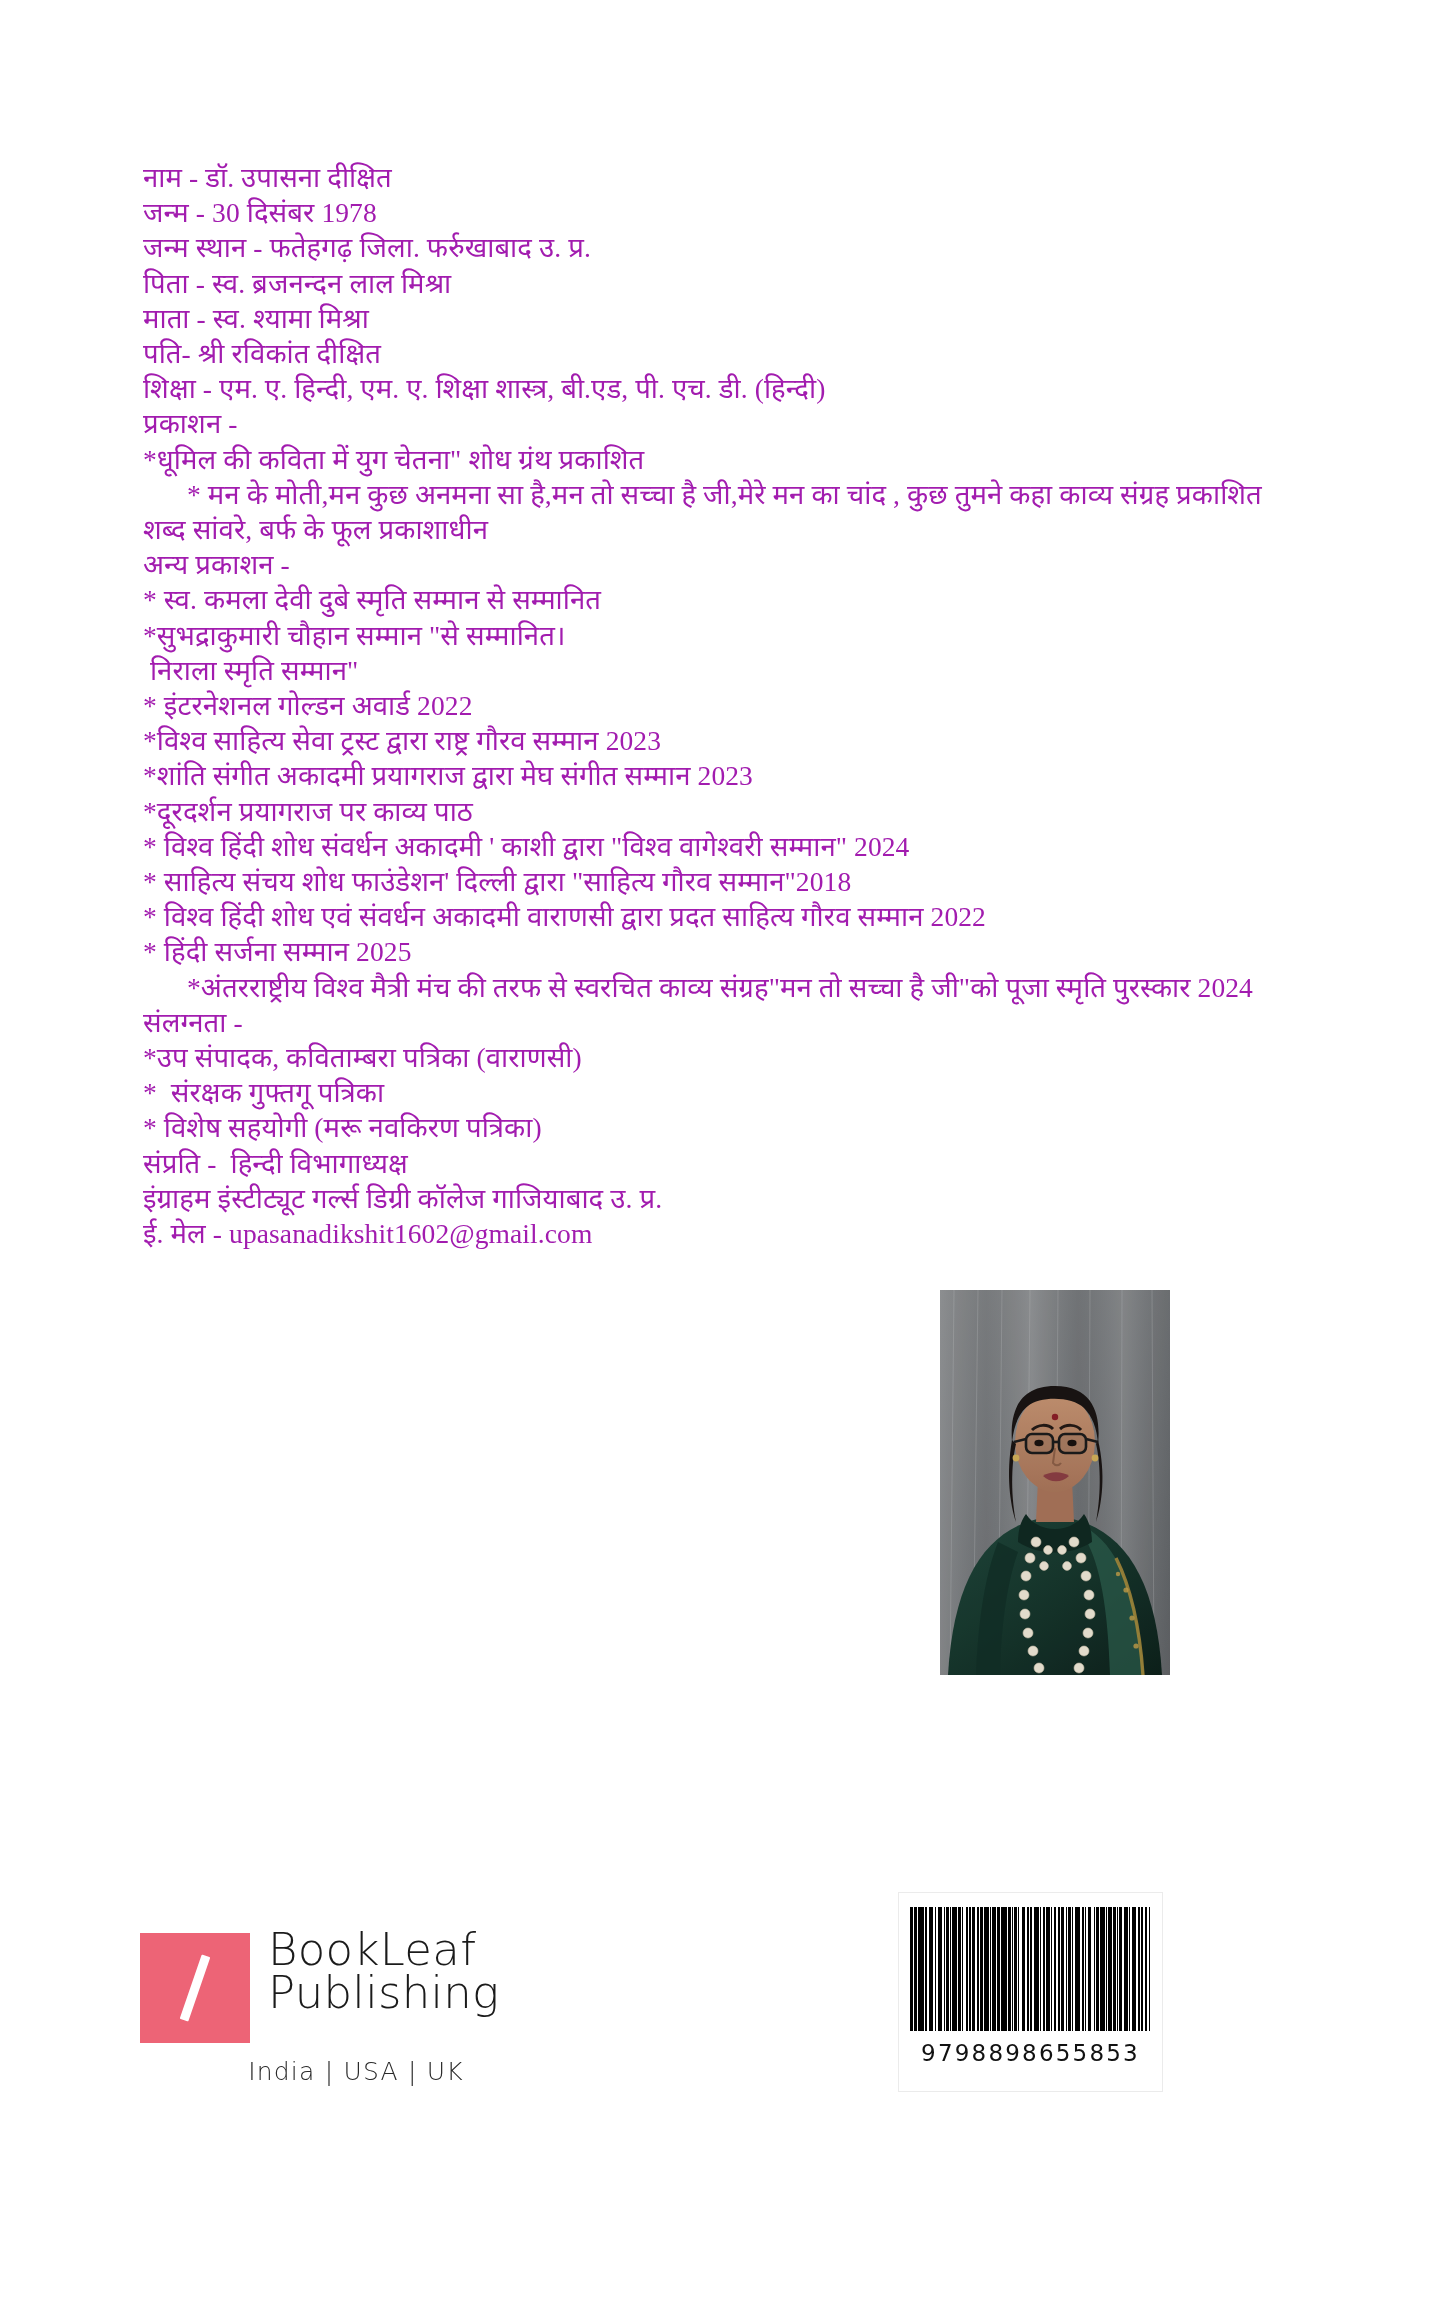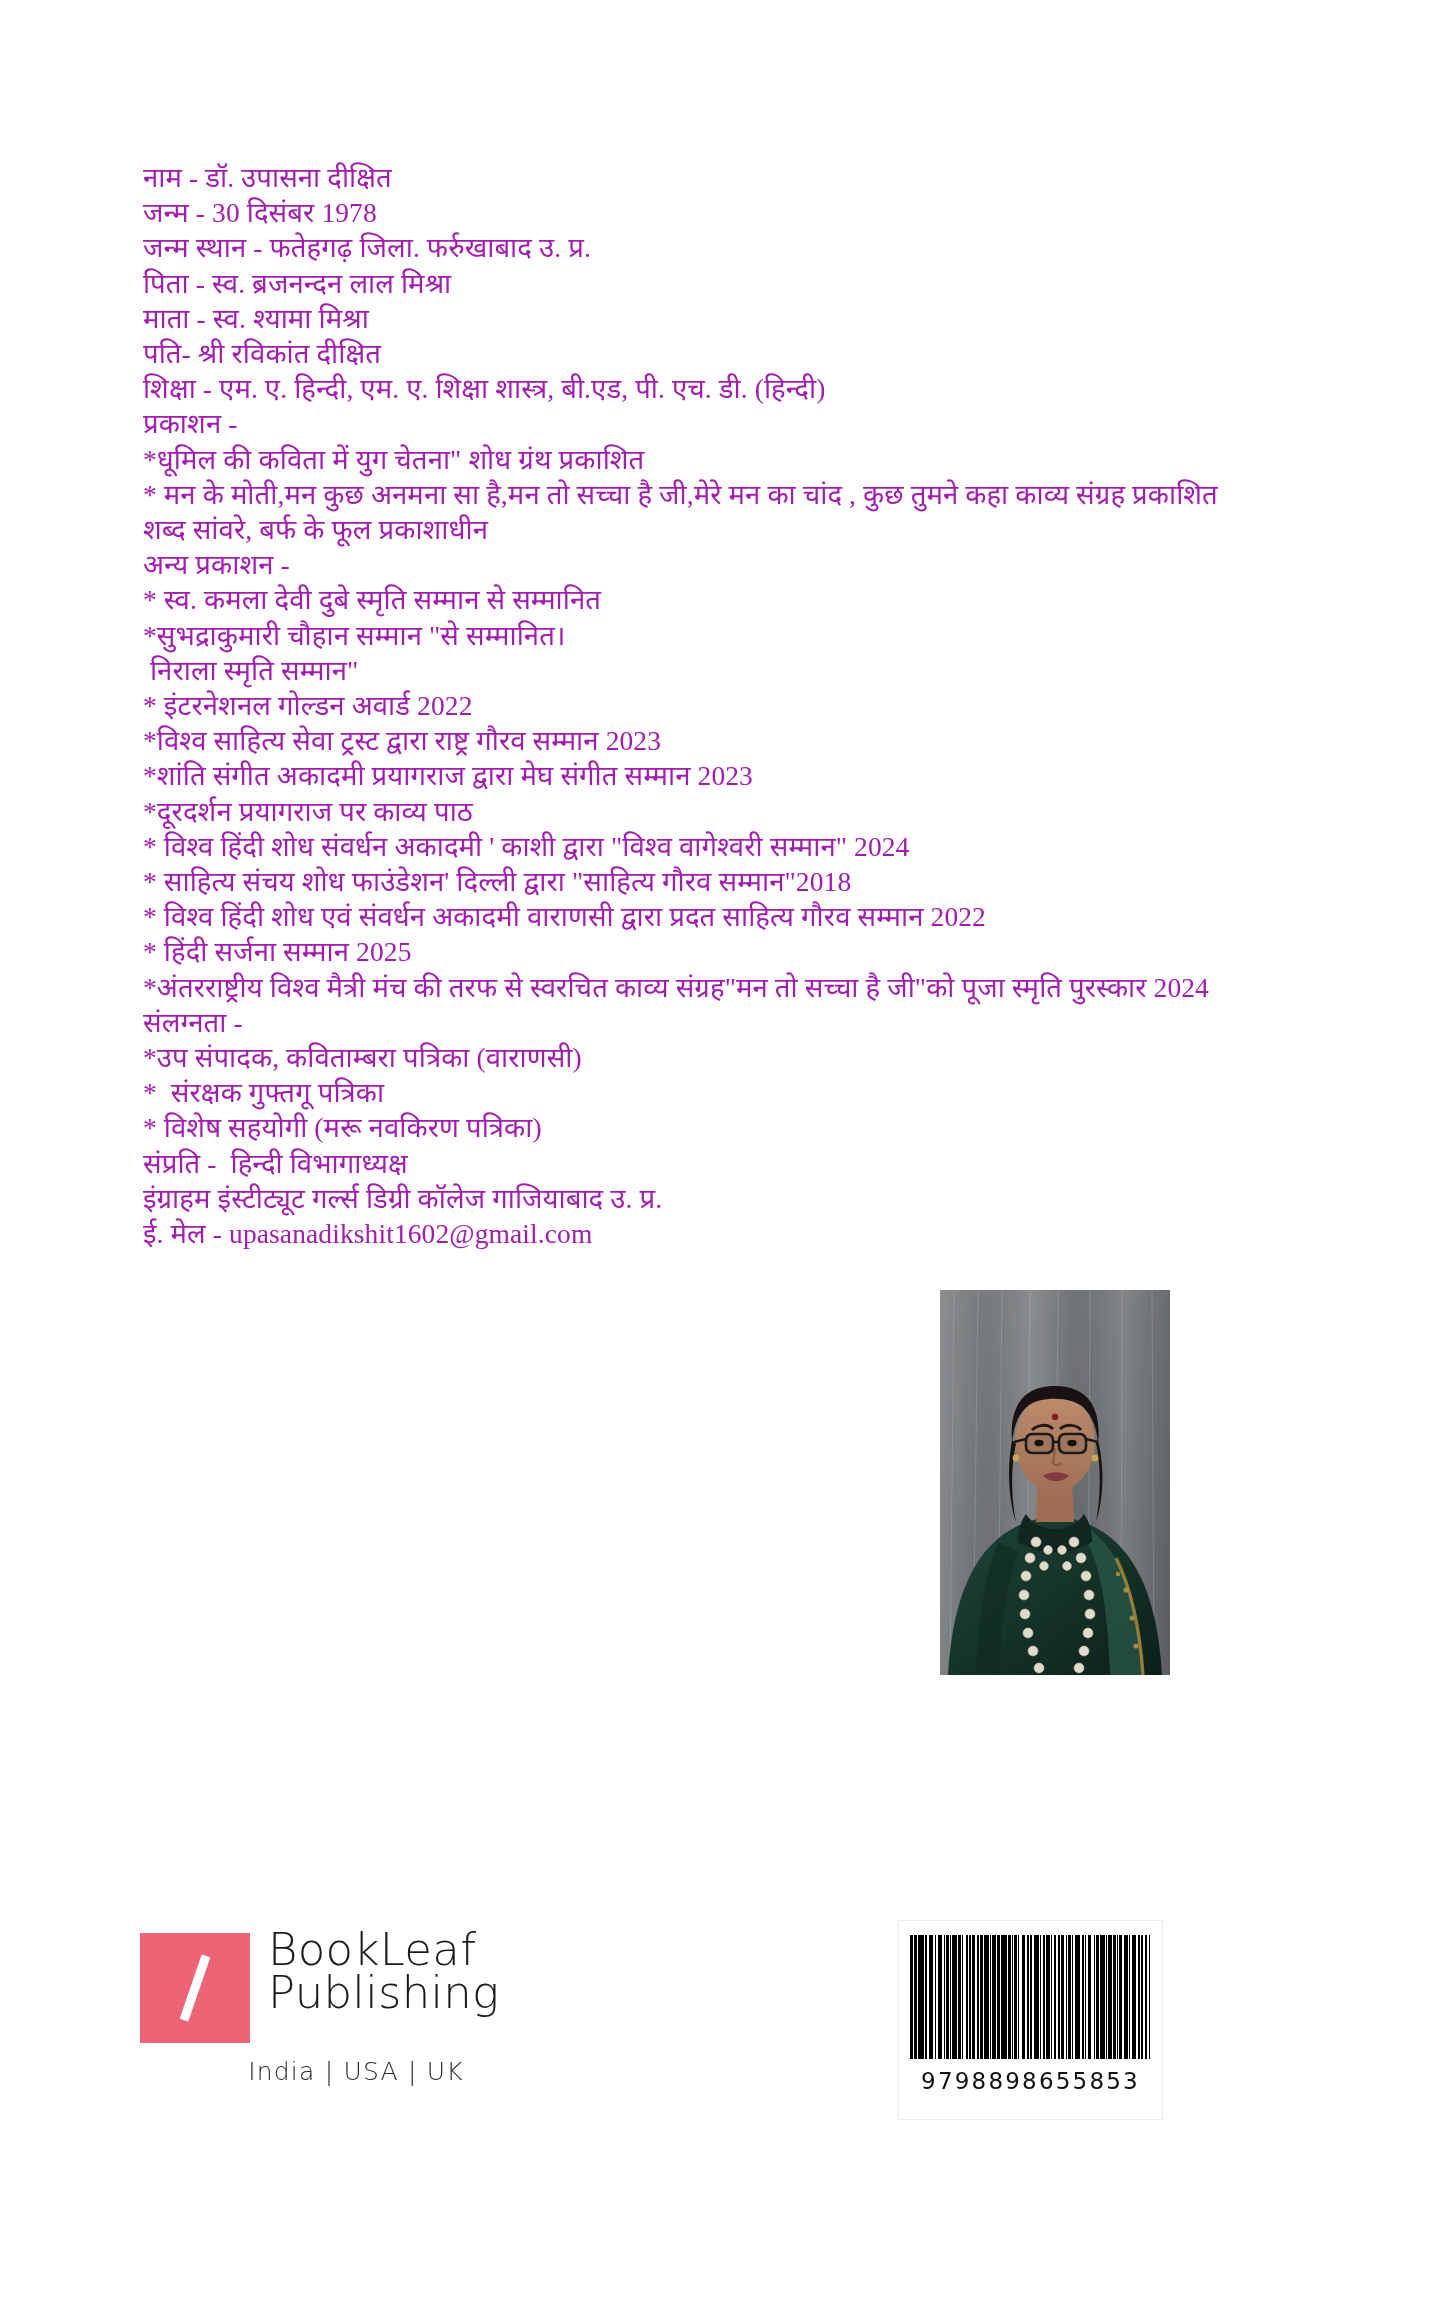--- a/index.html
+++ b/index.html
@@ -31,20 +31,21 @@
   .bio-line {
     font-size: 27.5px;
     line-height: 35.2px;
     letter-spacing: 0.1px;
     white-space: pre-wrap;
     word-break: break-word;
     color: #a21caf;
   }
   .bio-line.wrap {
     white-space: pre-wrap;
+    margin-left: 44px;
   }
 
   
   .photo-frame {
     position: absolute;
     left: 940px;
     top: 1290px;
     width: 230px;
     height: 385px;
     overflow: hidden;
@@ -111,21 +112,20 @@
     top: 1892px;
     width: 265px;
     height: 200px;
     background: #ffffff;
     border: 1px solid #ebebeb;
     box-sizing: border-box;
     padding: 14px 12px 6px 12px;
     display: flex;
     flex-direction: column;
     align-items: center;
-    margin-top: 28px;
   }
   .barcode-bars {
     width: 242px;
     height: 124px;
     display: flex;
     align-items: stretch;
     gap: 0;
   }
   .barcode-bars i { display: block; height: 100%; }
   .barcode-num {

